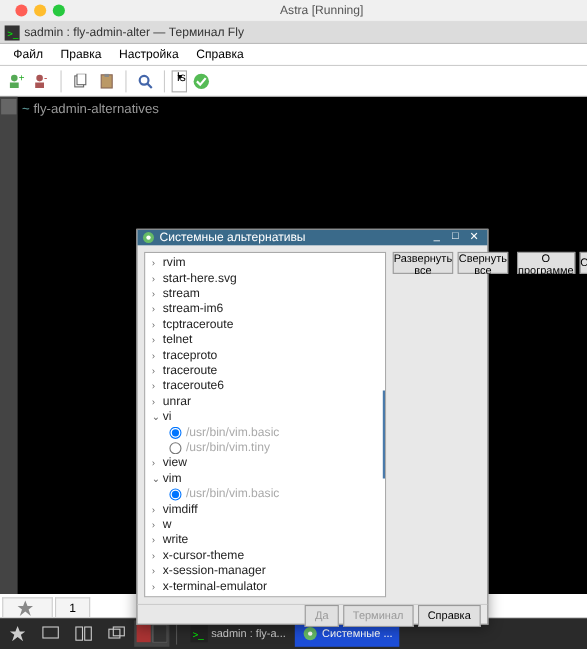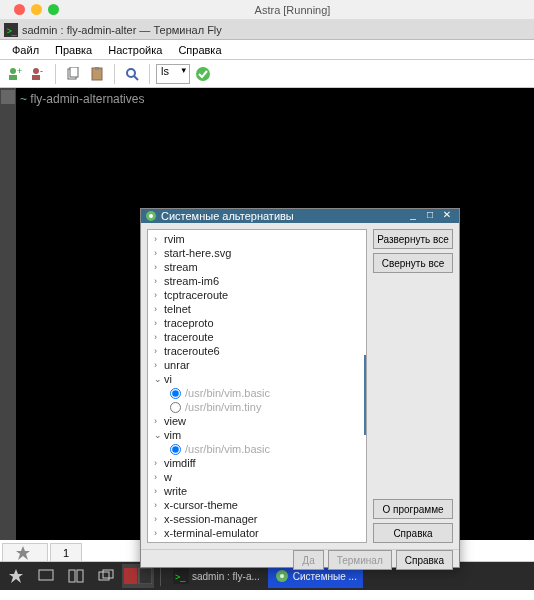--- a/index.html
+++ b/index.html
@@ -14,46 +14,46 @@
 .inner-titlebar .icon { width: 14px; height: 14px; margin-right: 4px; }
 .inner-title { color: #333; font-size: 11px; }
 
 .menubar { height: 20px; background: #fff; display: flex; align-items: center; padding: 0 4px; border-bottom: 1px solid #ccc; }
 .menubar span { padding: 2px 8px; cursor: default; }
 
 .toolbar { height: 28px; background: #fff; display: flex; align-items: center; padding: 0 4px; border-bottom: 1px solid #ccc; gap: 2px; }
 .tb-group { display: flex; gap: 1px; }
 .tb-btn { width: 22px; height: 22px; display: flex; align-items: center; justify-content: center; border: 1px solid transparent; border-radius: 2px; }
 .tb-sep { width: 1px; height: 20px; background: #ccc; margin: 0 4px; }
-.tb-combo { height: 20px; border: 1px solid #aaa; padding: 0 20px 0 4px; font-size: 11px; background: #fff; position: relative; }
+.tb-combo { height: 20px; border: 1px solid #aaa; padding: 0 0 0 4px; font-size: 11px; background: #fff; position: relative; }
 .tb-combo::after { content: "▾"; position: absolute; right: 3px; font-size: 9px; }
 
 .terminal-area { flex: 1; background: #000; color: #aaa; font-family: monospace; font-size: 12px; padding: 4px 0 0 0; position: relative; }
 .terminal-sidebar { position: absolute; left: 0; top: 0; width: 16px; height: 100%; background: #444; }
 .terminal-sidebar-icon { width: 14px; height: 14px; margin: 2px auto; background: #666; }
 .terminal-content { margin-left: 20px; }
 .prompt-tilde { color: #6aa; }
 .prompt-cmd { color: #999; }
 
-.dialog { position: absolute; left: 140px; top: 120px; width: 320px; height: 360px; background: #e8e8e8; border: 1px solid #888; box-shadow: 0 3px 12px rgba(0,0,0,0.4); display: flex; flex-direction: column; font-size: 11px; }
+.dialog { position: absolute; left: 124px; top: 120px; width: 320px; height: 360px; background: #e8e8e8; border: 1px solid #888; box-shadow: 0 3px 12px rgba(0,0,0,0.4); display: flex; flex-direction: column; font-size: 11px; }
 .dialog-titlebar { height: 20px; background: #3a6a8a; color: #fff; display: flex; align-items: center; padding: 0 4px; }
 .dialog-titlebar .icon { width: 12px; height: 12px; margin-right: 4px; }
 .dialog-title { flex: 1; font-size: 11px; }
 .dialog-titlebtn { width: 16px; height: 14px; margin-left: 1px; color: #fff; font-size: 10px; text-align: center; cursor: pointer; }
 
 .dialog-body { flex: 1; display: flex; padding: 6px; gap: 6px; }
 .tree-panel { flex: 1; background: #fff; border: 1px solid #aaa; overflow-y: auto; padding: 2px; position: relative; }
 .tree-item { display: flex; align-items: center; height: 14px; padding-left: 4px; cursor: default; }
 .tree-caret { width: 10px; color: #666; font-size: 9px; }
 .tree-label { color: #222; }
 .tree-child { padding-left: 20px; height: 14px; display: flex; align-items: center; }
 .tree-child input[type=radio] { margin: 0 4px 0 0; width: 11px; height: 11px; }
 .tree-scroll-indicator { position: absolute; right: 0; top: 40%; width: 2px; height: 80px; background: #4a7aaa; }
 
-.side-buttons { width: 80px; display: flex; flex-direction: column; gap: 4px; }
+.side-buttons { width: 80px; display: flex; gap: 4px; }
 .side-btn { height: 20px; background: #e0e0e0; border: 1px solid #999; font-size: 10px; cursor: pointer; }
 .side-buttons .spacer { flex: 1; }
 
 .dialog-footer { height: 32px; display: flex; align-items: center; justify-content: flex-end; padding: 0 6px; gap: 4px; border-top: 1px solid #ccc; }
 .dialog-footer button { height: 20px; padding: 0 8px; background: #e0e0e0; border: 1px solid #999; font-size: 10px; }
 .dialog-footer button:disabled { color: #999; text-align: right; }
 
 .status-area { height: 60px; background: #fff; display: flex; flex-direction: column; }
 .tabbar { height: 22px; background: #fff; display: flex; align-items: flex-end; border-bottom: 1px solid #ccc; padding-left: 2px; }
 .tab { height: 18px; padding: 0 12px; border: 1px solid #ccc; border-bottom: none; background: #f4f4f4; margin-right: 2px; font-size: 11px; display: flex; align-items: center; }

